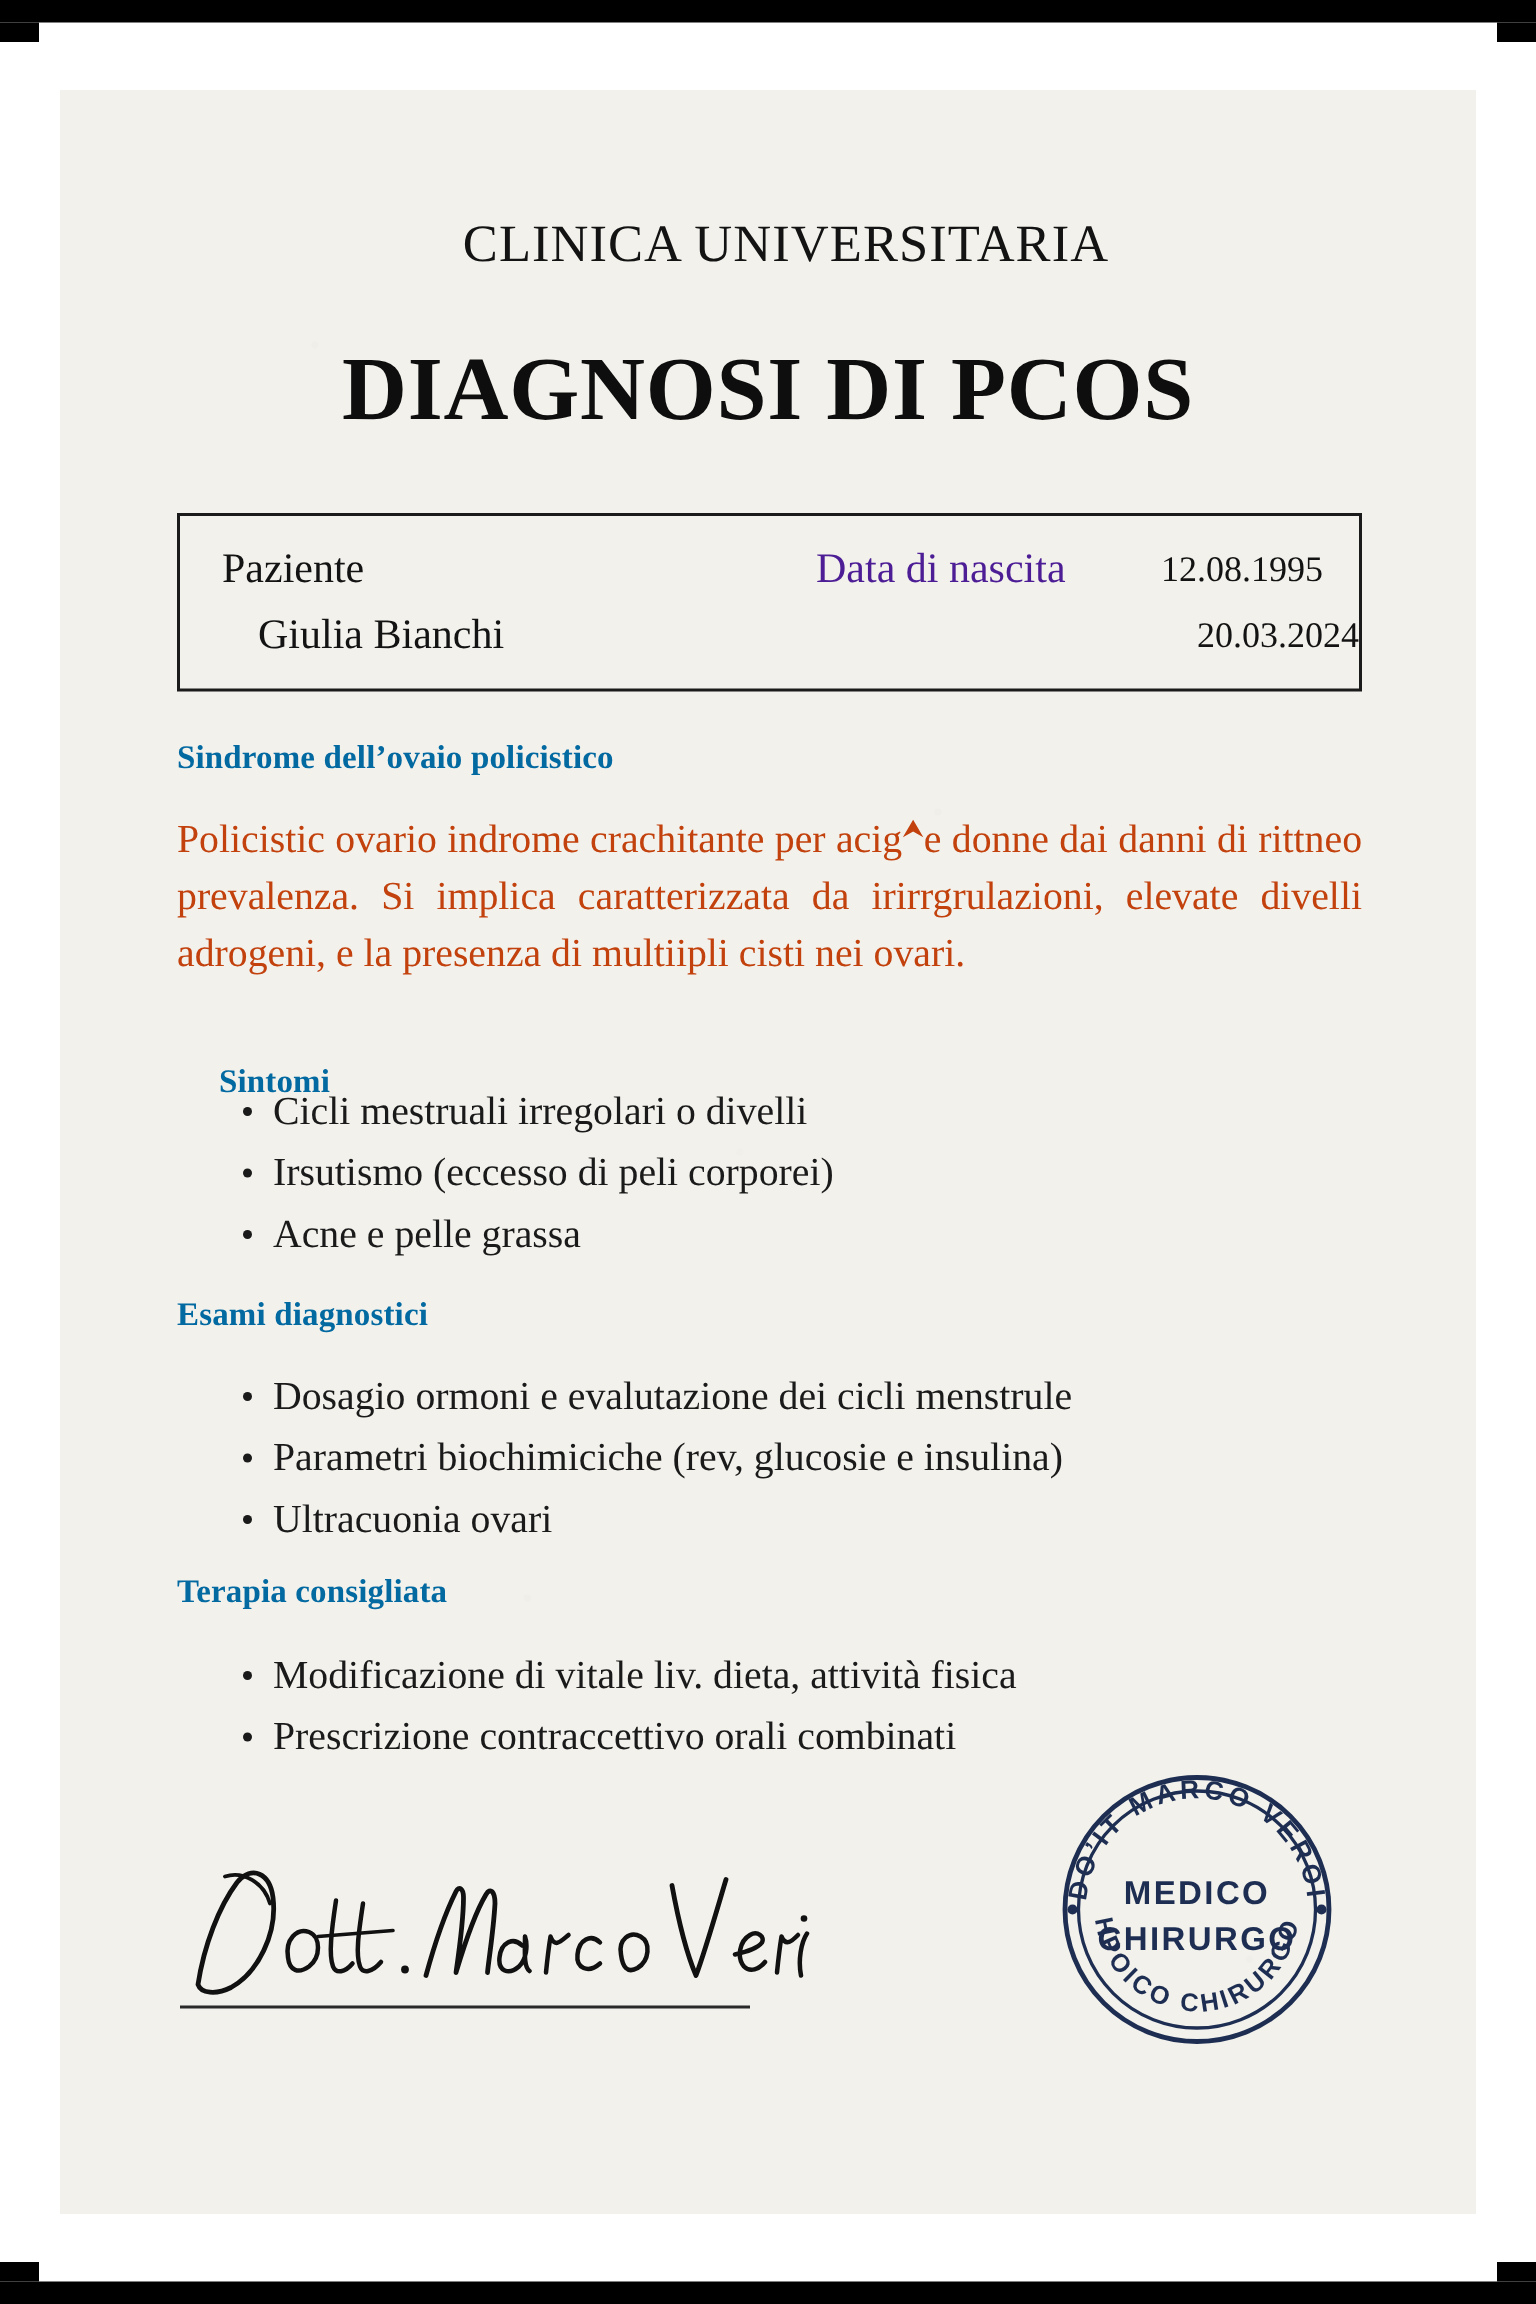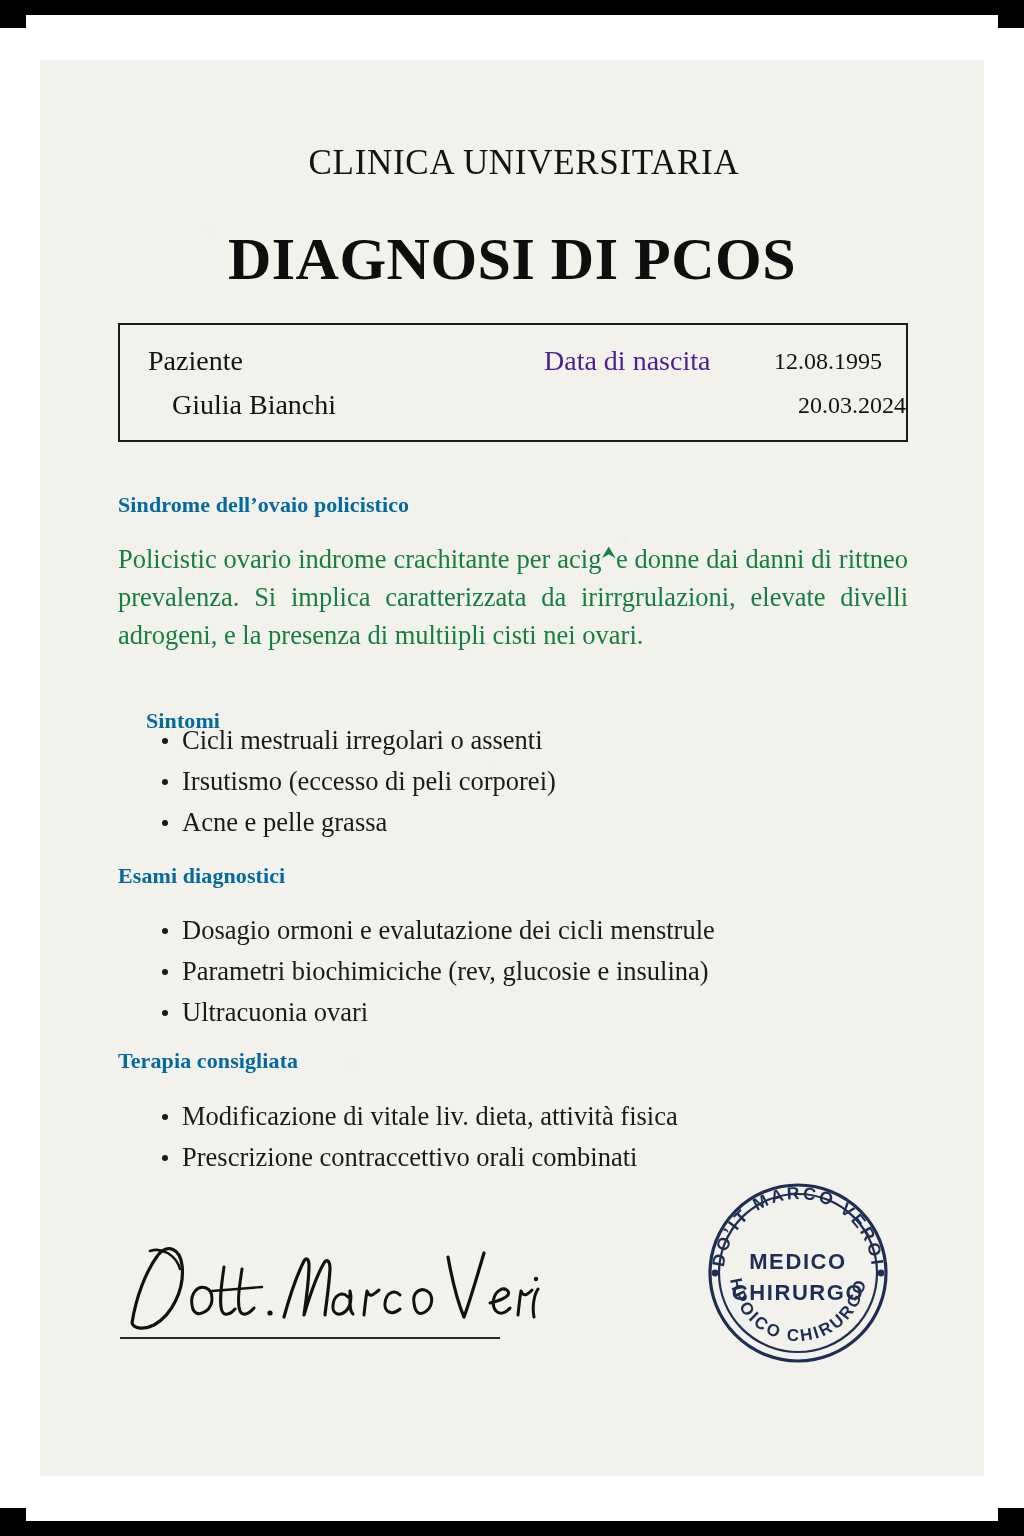--- a/index.html
+++ b/index.html
@@ -86,21 +86,21 @@
     text-align:center;
     font-size:60px;
     font-weight:700;
     letter-spacing:0.5px;
     color:#0e0e0e;
   }
 
   
   .patient-box {
     position:absolute;
-    left:78px; top:263px;
+    left:78px; top:282px;
     width:790px; height:119px;
     border:2px solid #1b1b1b;
     background:transparent;
   }
   .pb-row {
     position:absolute;
     left:0; width:790px;
     height:44px;
     display:flex;
     align-items:center;
@@ -136,21 +136,21 @@
     color:#0369a1;
     letter-spacing:0.1px;
   }
 
   .body-par {
     position:absolute;
     left:78px;
     width:790px;
     font-size:26.5px;
     line-height:38px;
-    color:#15803d;
+    color:#c2410c;
     text-align:justify;
     text-justify:inter-word;
   }
   .sup-mark{
     font-size:17px;
     vertical-align:super;
     line-height:0;
   }
 
   .bullet-list {
@@ -230,21 +230,21 @@
 
       <div class="section-head" style="top:432px;">Sindrome dell’ovaio policistico</div>
 
       <div class="body-par" style="top:480px;"><span>Policistic ovario indrome crachitante per acig</span><span class="sup-mark">⮝</span><span>e donne dai danni di rittneo prevalenza. Si implica caratterizzata da irirrgrulazioni, elevate divelli adrogeni, e la presenza di multiipli cisti nei ovari.</span></div>
 
       <div class="section-head" style="top:648px;margin-left:28px;">Sintomi</div>
 
       <ul class="bullet-list" style="top:660px;">
         <li>
           <span class="dot"></span>
-          <span>Cicli mestruali irregolari o assenti</span>
+          <span>Cicli mestruali irregolari o divelli</span>
         </li>
         <li>
           <span class="dot"></span>
           <span>Irsutismo (eccesso di peli corporei)</span>
         </li>
         <li>
           <span class="dot"></span>
           <span>Acne e pelle grassa</span>
         </li>
       </ul>

